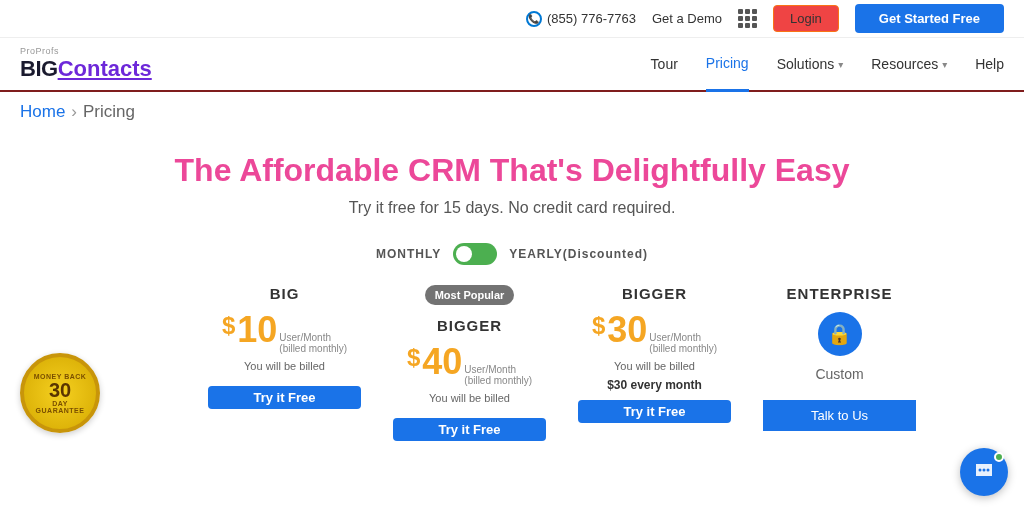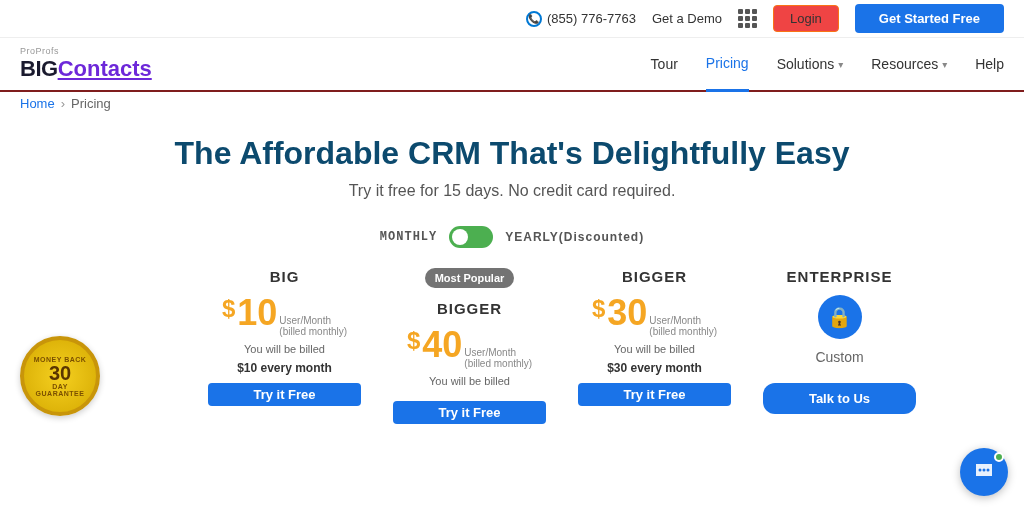--- a/index.html
+++ b/index.html
@@ -114,60 +114,59 @@
       padding: 18px 0;
     }
     .nav-link.active {
       color: #1a73e8;
       border-bottom: 3px solid #1a73e8;
     }
     .nav-link .chevron { font-size: 10px; color: #888; }
 
     
     .breadcrumb {
-      padding: 4px 20px;
-      font-size: 13px;
+      padding: 10px 20px;
+      font-size: 17px;
       color: #666;
       display: flex;
       gap: 6px;
       align-items: center;
     }
     .breadcrumb a { color: #1a73e8; text-decoration: none; }
     .breadcrumb-sep { color: #999; }
 
     
     .hero {
       text-align: center;
       padding: 20px 20px 10px;
     }
     .hero h1 {
       font-size: 32px;
       font-weight: 800;
-      color: #0c4a6e;
+      color: #ec4899;
       margin-bottom: 10px;
     }
     .hero p {
       font-size: 16px;
       color: #555;
     }
 
     
     .toggle-row {
       display: flex;
       justify-content: center;
       align-items: center;
       gap: 12px;
       margin: 16px 0 8px;
     }
     .toggle-label {
       font-size: 12px;
       color: #555;
       font-weight: 600;
       letter-spacing: 1px;
-      font-family: Liberation Mono, monospace;
     }
     .toggle-switch {
       width: 44px;
       height: 22px;
       background: #4caf50;
       border-radius: 11px;
       position: relative;
       cursor: pointer;
     }
     .toggle-thumb {
@@ -258,24 +257,24 @@
       cursor: pointer;
       font-weight: 600;
       margin-top: 8px;
       width: 100%;
     }
     .btn-talk {
       background: #1a73e8;
       color: #fff;
       border: none;
       padding: 8px 12px;
-      border-radius: 12px;
-      font-size: 13px;
-      cursor: pointer;
-      font-weight: 700;
+      border-radius: 0;
+      font-size: 13px;
+      cursor: pointer;
+      font-weight: 400;
       margin-top: 8px;
       width: 100%;
     }
     .most-popular-badge {
       background: #737373;
       color: #fff;
       font-size: 11px;
       font-weight: 700;
       padding: 4px 10px;
       border-radius: 12px;
@@ -434,21 +433,20 @@
       <div class="card-title">BIG</div>
       <div class="card-price-row">
         <span class="price-dollar">$</span>
         <span class="price-amount">10</span>
         <div class="price-meta">
           <span>User/Month</span>
           <span>(billed monthly)</span>
         </div>
       </div>
       <div class="billing-note">You will be billed</div>
-      <div class="billing-bold">$10 every month</div>
       <button class="btn-try">Try it Free</button>
     </div>
 
     <div class="card">
       <div style="text-align:center; margin-bottom:4px;">
         <span class="most-popular-badge">Most Popular</span>
       </div>
       <div class="card-title">BIGGER</div>
       <div class="card-price-row">
         <span class="price-dollar">$</span>

